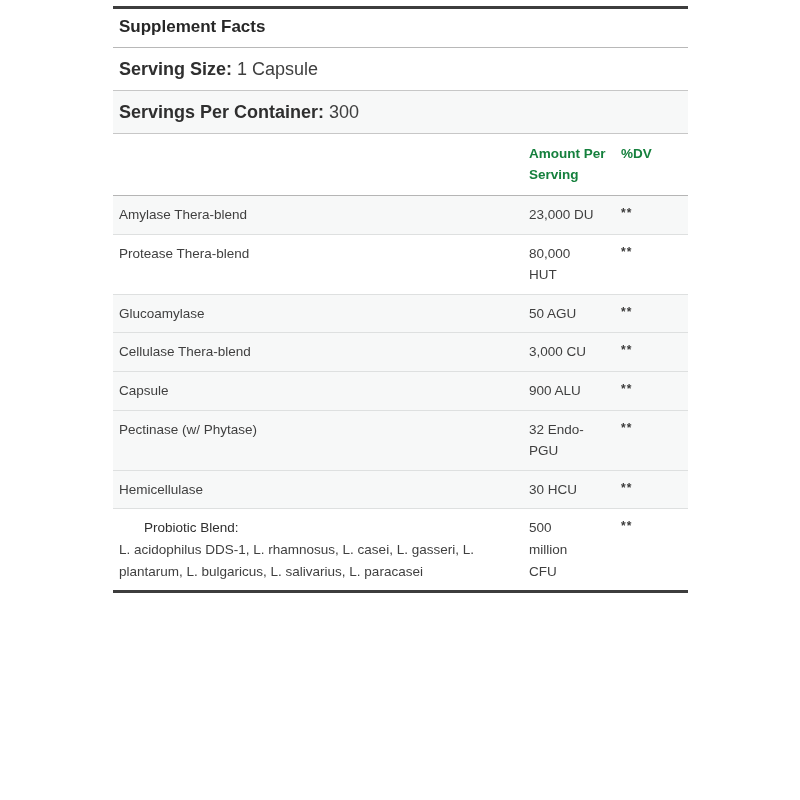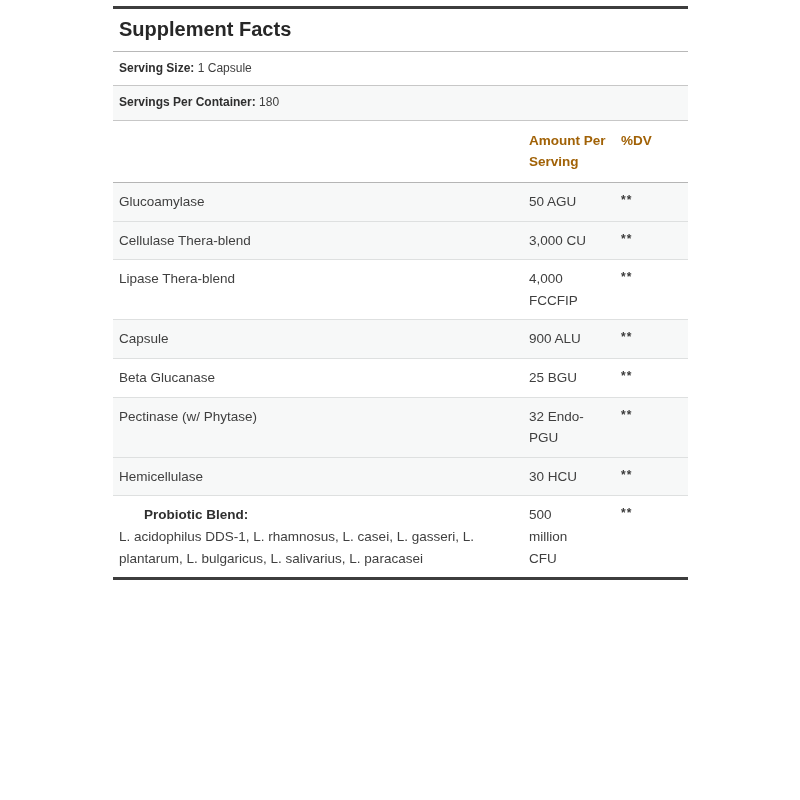--- a/index.html
+++ b/index.html
@@ -19,26 +19,26 @@
     position: absolute;
     left: 113px;
     top: 6px;
     width: 575px;
     border-top: 3px solid #3d3d3d;
     border-bottom: 3px solid #3d3d3d;
     color: #3f3f3f;
   }
   .trow {
     padding: 8px 6px;
-    font-size: 12px;
+    font-size: 18px;
     line-height: 1.45;
     border-bottom: 1px solid #c7c7c7;
   }
   .title-row {
-    font-size: 20px;
+    font-size: 17px;
     font-weight: bold;
     color: #272727;
     padding: 6px 6px 7px 6px;
     border-bottom: 1px solid #b8b8b8;
   }
   .lbl { font-weight: bold; color: #2f2f2f; }
   .shade { background: #f7f8f8; }
 
   table.facts {
     border-collapse: collapse;
@@ -52,85 +52,85 @@
     padding: 8px 4px 8px 6px;
     line-height: 1.6;
     font-weight: normal;
     overflow-wrap: break-word;
   }
   .c-name { width: 400px; }
   .c-amt  { width: 82px; }
   .c-dv   { width: auto; }
   tr.header-row th {
     font-weight: bold;
-    color: #a16207;
+    color: #15803d;
     border-bottom: 1px solid #b5b5b5;
     padding-top: 9px;
     padding-bottom: 9px;
   }
   tbody tr { border-bottom: 1px solid #dee0e0; }
   tbody tr:last-child { border-bottom: none; }
   td.amt { white-space: pre-line; }
   td.dv  { font-weight: bold; font-size: 12px; letter-spacing: 1px; color: #3a3a3a; }
-  .blend-name { font-weight: bold; color: #2f2f2f; padding-left: 25px; }
+  .blend-name { font-weight: normal; color: #2f2f2f; padding-left: 25px; }
   .blend-desc { font-weight: normal; }
 </style>
 </head>
 <body>
 
 <div class="page">
   <div class="facts-panel">
 
     <div class="trow title-row">
       <span>Supplement Facts</span>
     </div>
 
     <div class="trow">
       <span class="lbl">Serving Size:</span>
       <span>1 Capsule</span>
     </div>
 
     <div class="trow shade">
       <span class="lbl">Servings Per Container:</span>
-      <span>180</span>
+      <span>300</span>
     </div>
 
     <table class="facts">
       <thead>
         <tr class="header-row">
           <th class="c-name"></th>
           <th class="c-amt">Amount Per Serving</th>
           <th class="c-dv">%DV</th>
         </tr>
       </thead>
       <tbody id="row-container">
           <tr class="shade">
+            <td class="c-name">Amylase Thera-blend</td>
+            <td class="c-amt amt">23,000 DU</td>
+            <td class="c-dv dv">**</td>
+          </tr>
+          <tr>
+            <td class="c-name">Protease Thera-blend</td>
+            <td class="c-amt amt">80,000
+HUT</td>
+            <td class="c-dv dv">**</td>
+          </tr>
+          <tr class="shade">
             <td class="c-name">Glucoamylase</td>
             <td class="c-amt amt">50 AGU</td>
             <td class="c-dv dv">**</td>
           </tr>
           <tr class="shade">
             <td class="c-name">Cellulase Thera-blend</td>
             <td class="c-amt amt">3,000 CU</td>
             <td class="c-dv dv">**</td>
           </tr>
-          <tr>
-            <td class="c-name">Lipase Thera-blend</td>
-            <td class="c-amt amt">4,000
-FCCFIP</td>
-            <td class="c-dv dv">**</td>
-          </tr>
           <tr class="shade">
             <td class="c-name">Capsule</td>
             <td class="c-amt amt">900 ALU</td>
-            <td class="c-dv dv">**</td>
-          </tr>
-          <tr>
-            <td class="c-name">Beta Glucanase</td>
-            <td class="c-amt amt">25 BGU</td>
             <td class="c-dv dv">**</td>
           </tr>
           <tr class="shade">
             <td class="c-name">Pectinase (w/ Phytase)</td>
             <td class="c-amt amt">32 Endo-
 PGU</td>
             <td class="c-dv dv">**</td>
           </tr>
           <tr class="shade">
             <td class="c-name">Hemicellulase</td>

